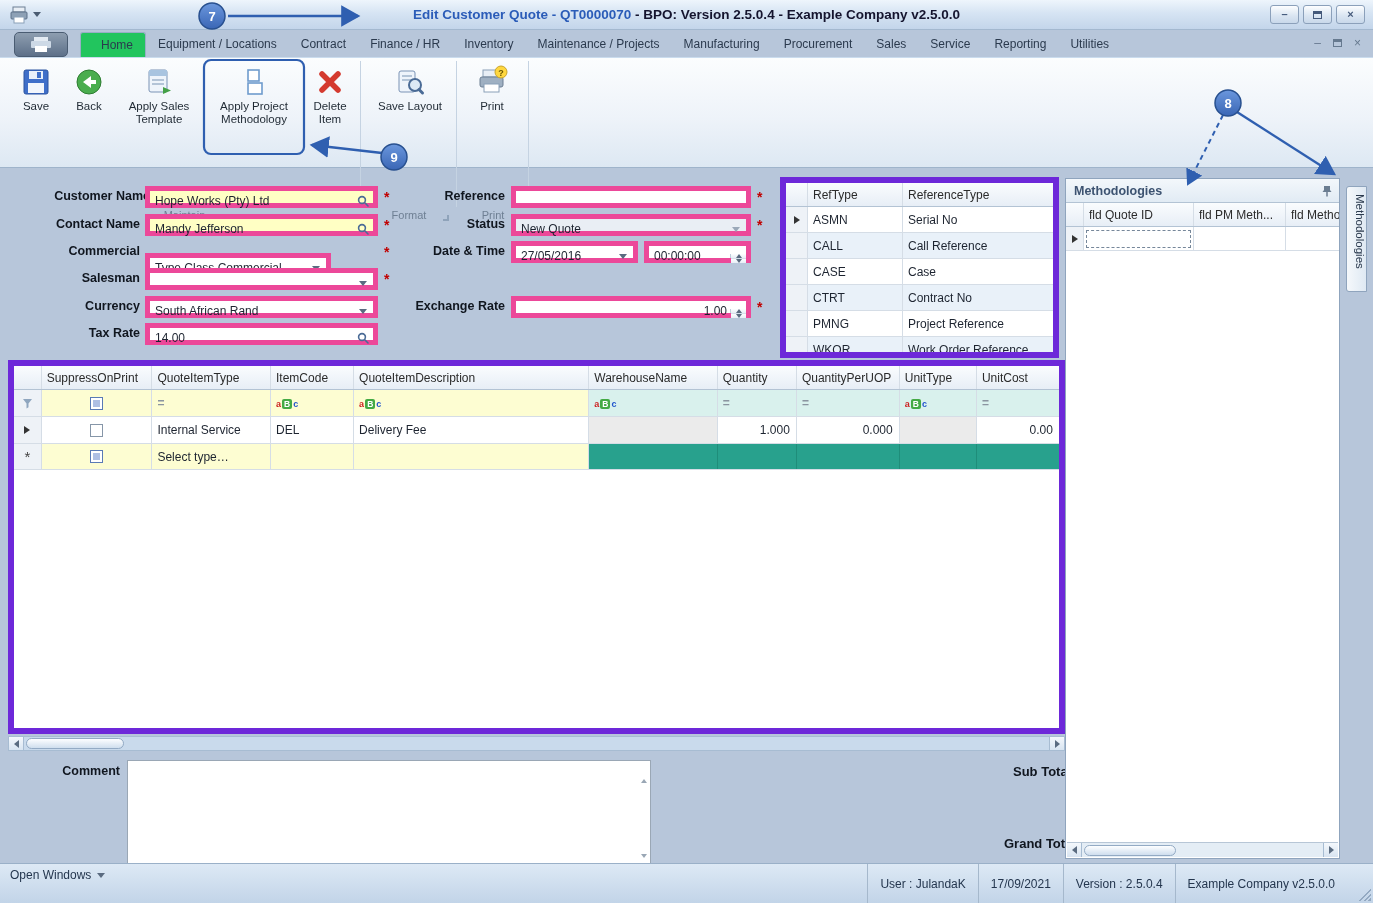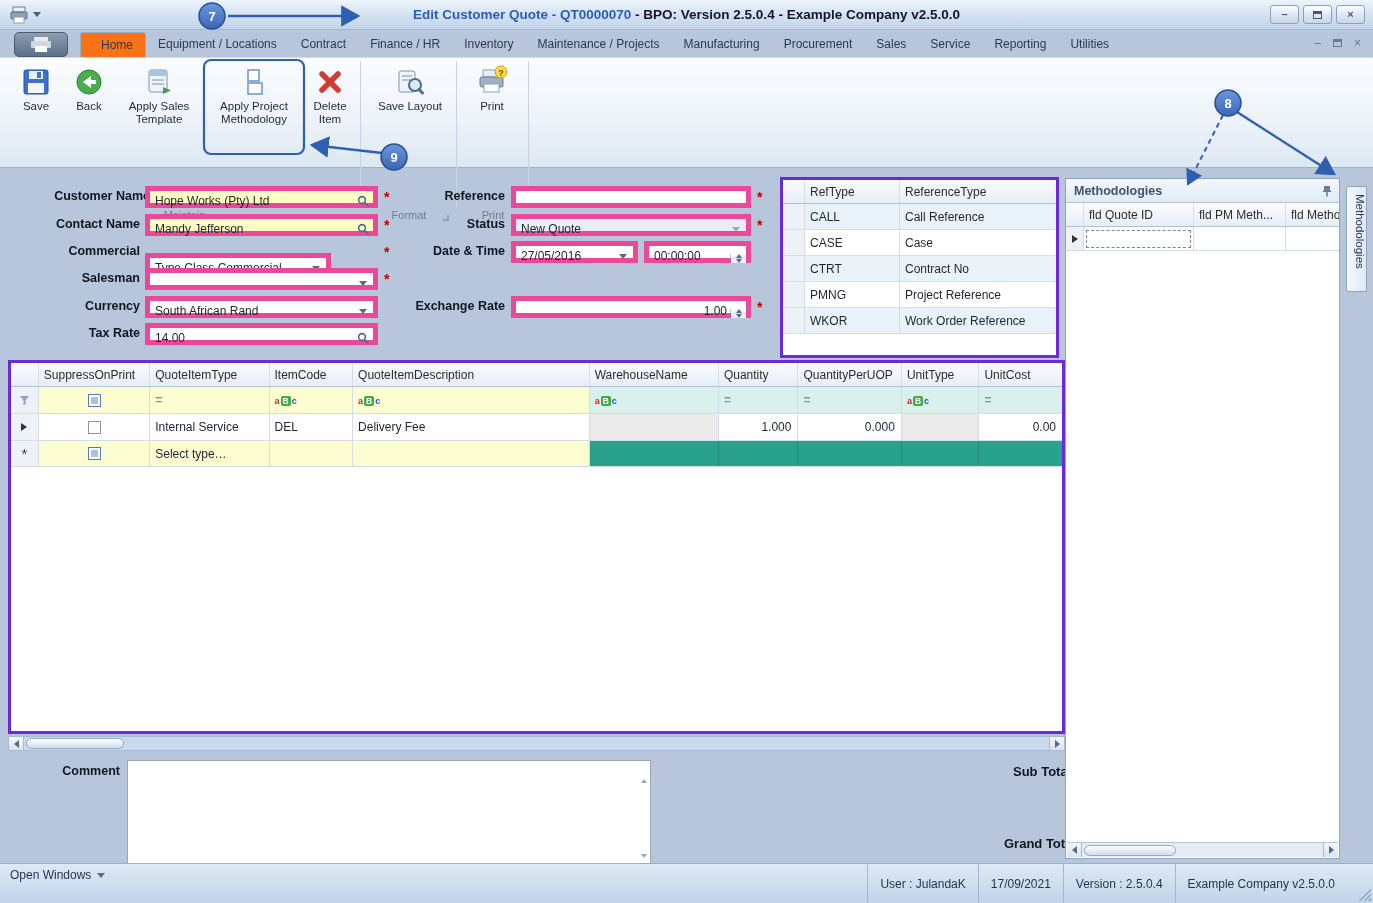--- a/index.html
+++ b/index.html
@@ -19,21 +19,21 @@
     background:linear-gradient(#fdfeff,#dbe6f2 55%,#c8d8ea); color:#44597a; font-size:11px; font-weight:bold;
     display:flex; align-items:center; justify-content:center; line-height:1; }
   .restore-glyph { width:9px; height:8px; border:1.5px solid #44597a; border-top-width:3px; display:inline-block; }
 
   
   .tabrow { position:absolute; left:0; top:30px; width:100%; height:27px; }
   .app-btn { position:absolute; left:14px; top:2px; width:54px; height:25px; border-radius:5px;
     background:linear-gradient(#8e9eb0,#5d7089); border:1px solid #4a5c72; display:flex; align-items:center; justify-content:center; }
   .tabs { position:absolute; left:80px; top:2px; height:25px; display:flex; }
   .tab { padding:5px 12px 0 12px; font-size:12px; color:#2b3a4e; white-space:nowrap; height:25px; }
-  .tab.selected { background:#f97316; border:1px solid #98aec6; border-bottom:none; border-radius:3px 3px 0 0;padding-left:20px; }
+  .tab.selected { background:#22c55e; border:1px solid #98aec6; border-bottom:none; border-radius:3px 3px 0 0;padding-left:20px; }
   .ribbon-corner { position:absolute; right:12px; top:6px; display:flex; gap:12px; color:#66798f; font-size:12px; align-items:center; }
 
   
   .ribbon { position:absolute; left:0; top:57px; width:100%; height:111px;
     background:linear-gradient(#fbfdfe,#eef3f9 55%,#dde8f3); border-bottom:1px solid #9fb4cb; border-top:1px solid #cadcee; }
   .rbtn { position:absolute; top:5px; text-align:center; font-size:11.5px; color:#1f2933; line-height:13px; cursor:default; }
   .rbtn .ric { height:34px; display:flex; align-items:flex-end; justify-content:center; margin-bottom:3px; }
   .rsep { position:absolute; top:3px; width:1px; height:146px; background:#c5d3e2; }
   .grp { position:absolute; top:151px; height:15px; font-size:11px; color:#6e7f93; text-align:center; }
   .launcher { position:absolute; right:3px; bottom:3px; width:6px; height:6px; border-right:2px solid #8fa3ba; border-bottom:2px solid #8fa3ba; }
@@ -49,21 +49,21 @@
   .icn-slot { width:20px; height:100%; display:flex; align-items:center; justify-content:center; }
   .caret-dn { width:0; height:0; border-left:4px solid transparent; border-right:4px solid transparent; border-top:5px solid #5a6b80; }
   .spin { width:16px; height:100%; display:flex; flex-direction:column; border-left:1px solid #c0cddb; }
   .spin div { flex:1; display:flex; align-items:center; justify-content:center; background:linear-gradient(#fdfeff,#e7eef6); border-bottom:1px solid #d4dee9; }
   .spin div:last-child { border-bottom:none; }
   .tri-up { width:0; height:0; border-left:3px solid transparent; border-right:3px solid transparent; border-bottom:4px solid #5a6b80; }
   .tri-dn { width:0; height:0; border-left:3px solid transparent; border-right:3px solid transparent; border-top:4px solid #5a6b80; }
   .req { position:absolute; color:#c00000; font-weight:bold; font-size:14px; }
 
   
-  .grid { position:absolute; background:#fff; border:3px solid #6d28d9; font-size:12px; color:#1d2430; overflow:hidden; }
+  .grid { position:absolute; background:#fff; border:6px solid #6d28d9; font-size:12px; color:#1d2430; overflow:hidden; }
   .grow { display:flex; align-items:stretch; border-bottom:1px solid #d5dde6; }
   .gcell { border-right:1px solid #d5dde6; padding:0 5px; display:flex; align-items:center; white-space:nowrap; overflow:hidden; }
   .ghead .gcell { background:linear-gradient(#fafcfe,#e7eef6); color:#2b2b2b; }
   .ghead { border-bottom:1px solid #b3c3d4; }
   .ind { background:#eef2f7; justify-content:center; padding:0; color:#333; }
   .num { justify-content:flex-end; padding-right:6px; }
   .dis { background:#ebebeb; }
   .fy { background:#fdfdd2; }
   .fcy { background:#d9f1ed; }
   .teal { background:#28a18d; border-right:1px solid #1f8d7a; }
@@ -389,20 +389,27 @@
       </span>
   </div>
   <div class="req" style="left:757px; top:299px;">*</div>
 
   <div class="grid" style="left:780px; top:177px; width:279px; height:181px;">
     <div class="grow ghead" style="height:24px;">
       <div class="gcell ind r0"></div>
       <div class="gcell r1">RefType</div>
       <div class="gcell r2">ReferenceType</div>
     </div>
+    <div class="grow" style="height:26px;">
+      <div class="gcell ind r0">
+          <span class="arrow-right-sm"></span>
+        </div>
+      <div class="gcell r1">ASMN</div>
+      <div class="gcell r2">Serial No</div>
+    </div>
     <div class="grow alt" style="height:26px;">
       <div class="gcell ind r0"></div>
       <div class="gcell r1">CALL</div>
       <div class="gcell r2">Call Reference</div>
     </div>
     <div class="grow" style="height:26px;">
       <div class="gcell ind r0"></div>
       <div class="gcell r1">CASE</div>
       <div class="gcell r2">Case</div>
     </div>

